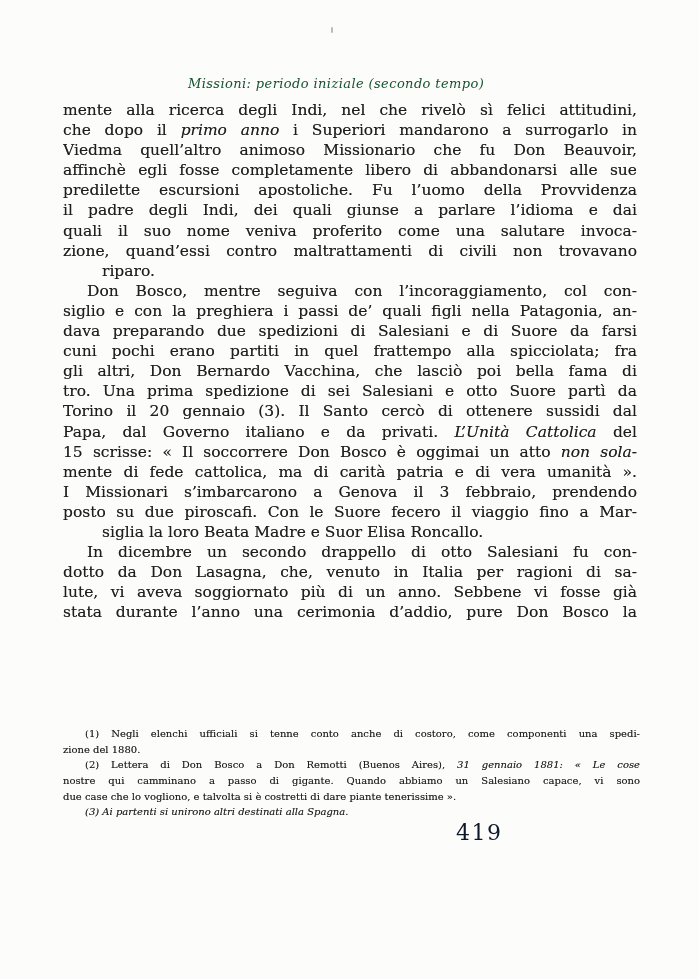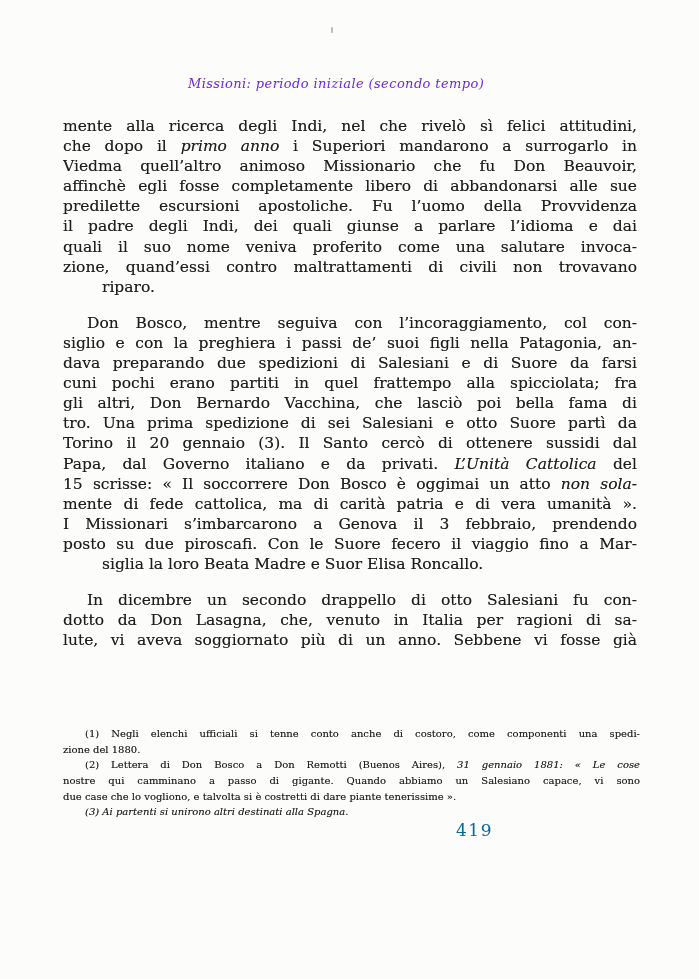--- a/index.html
+++ b/index.html
@@ -12,40 +12,40 @@
     color: #1e1e1e;
     overflow: hidden;
   }
   .running-head {
     position: absolute;
     top: 76px;
     left: 188px;
     font-style: italic;
     font-size: 13px;
     letter-spacing: 0.4px;
-    color: #6d28d9;
+    color: #14532d;
     white-space: nowrap;
   }
   .body-text {
     position: absolute;
-    top: 116px;
+    top: 100px;
     left: 63px;
     width: 574px;
     font-size: 15.5px;
     line-height: 20.1px;
     text-shadow: 0 0 0.4px rgba(25,25,25,0.55);
   }
   .line {
     text-align: justify;
     text-align-last: justify;
     height: 20.1px;
     overflow: hidden;
   }
   .line.last { text-align-last: left; margin-left: 39px; }
-  .line.ind { text-indent: 24px; margin-top: 16px; }
+  .line.ind { text-indent: 24px; }
   .it { font-style: italic; margin-top: 23px; }
   .footnotes {
     position: absolute;
     top: 726px;
     left: 63px;
     width: 577px;
     font-size: 10px;
     line-height: 15.7px;
     text-shadow: 0 0 0.3px rgba(25,25,25,0.5);
   }
@@ -54,23 +54,23 @@
     text-align-last: justify;
     height: 15.7px;
     overflow: hidden;
   }
   .fn-line.last { text-align-last: left; }
   .fn-line.ind { text-indent: 22px; }
   .page-number {
     position: absolute;
     top: 820px;
     left: 456px;
-    font-size: 17px;
+    font-size: 22px;
     letter-spacing: 1.5px;
-    color: #0369a1;
+    color: #0f172a;
   }
   .speck {
     position: absolute;
     left: 331px;
     top: 27px;
     width: 2px;
     height: 6px;
     background: #bcbcbc;
     border-radius: 1px;
   }
@@ -85,35 +85,36 @@
       <div class="line"><span>mente alla ricerca degli Indi, nel che rivelò sì felici attitudini,</span></div>
       <div class="line"><span>che dopo il </span><span class="it">primo anno</span><span> i Superiori mandarono a surrogarlo in</span></div>
       <div class="line"><span>Viedma quell’altro animoso Missionario che fu Don Beauvoir,</span></div>
       <div class="line"><span>affinchè egli fosse completamente libero di abbandonarsi alle sue</span></div>
       <div class="line"><span>predilette escursioni apostoliche. Fu l’uomo della Provvidenza</span></div>
       <div class="line"><span>il padre degli Indi, dei quali giunse a parlare l’idioma e dai</span></div>
       <div class="line"><span>quali il suo nome veniva proferito come una salutare invoca-</span></div>
       <div class="line"><span>zione, quand’essi contro maltrattamenti di civili non trovavano</span></div>
       <div class="line last"><span>riparo.</span></div>
       <div class="line ind"><span>Don Bosco, mentre seguiva con l’incoraggiamento, col con-</span></div>
-      <div class="line"><span>siglio e con la preghiera i passi de’ suoi figli nella Patagonia, an-</span></div>
+      <div class="line"><span>siglio e con la preghiera i passi de’ quali figli nella Patagonia, an-</span></div>
       <div class="line"><span>dava preparando due spedizioni di Salesiani e di Suore da farsi</span></div>
       <div class="line"><span>cuni pochi erano partiti in quel frattempo alla spicciolata; fra</span></div>
       <div class="line"><span>gli altri, Don Bernardo Vacchina, che lasciò poi bella fama di</span></div>
       <div class="line"><span>tro. Una prima spedizione di sei Salesiani e otto Suore partì da</span></div>
       <div class="line"><span>Torino il 20 gennaio (3). Il Santo cercò di ottenere sussidi dal</span></div>
       <div class="line"><span>Papa, dal Governo italiano e da privati. </span><span class="it">L’Unità Cattolica</span><span> del</span></div>
       <div class="line"><span>15 scrisse: « Il soccorrere Don Bosco è oggimai un atto </span><span class="it">non sola-</span></div>
       <div class="line"><span>mente di fede cattolica, ma di carità patria e di vera umanità ».</span></div>
       <div class="line"><span>I Missionari s’imbarcarono a Genova il 3 febbraio, prendendo</span></div>
       <div class="line"><span>posto su due piroscafi. Con le Suore fecero il viaggio fino a Mar-</span></div>
       <div class="line last"><span>siglia la loro Beata Madre e Suor Elisa Roncallo.</span></div>
       <div class="line ind"><span>In dicembre un secondo drappello di otto Salesiani fu con-</span></div>
       <div class="line"><span>dotto da Don Lasagna, che, venuto in Italia per ragioni di sa-</span></div>
       <div class="line"><span>lute, vi aveva soggiornato più di un anno. Sebbene vi fosse già</span></div>
+      <div class="line"><span>stata durante l’anno una cerimonia d’addio, pure Don Bosco la</span></div>
     </div>
   <div class="footnotes">
       <div class="fn-line ind"><span>(1) Negli elenchi ufficiali si tenne conto anche di costoro, come componenti una spedi-</span></div>
       <div class="fn-line last"><span>zione del 1880.</span></div>
       <div class="fn-line ind"><span>(2) Lettera di Don Bosco a Don Remotti (Buenos Aires), </span><span class="it">31 gennaio 1881: « Le cose</span></div>
       <div class="fn-line"><span>nostre qui camminano a passo di gigante. Quando abbiamo un Salesiano capace, vi sono</span></div>
       <div class="fn-line last"><span>due case che lo vogliono, e talvolta si è costretti di dare piante tenerissime ».</span></div>
       <div class="fn-line last ind"><span class="it">(3) Ai partenti si unirono altri destinati alla Spagna.</span></div>
     </div>
   <div class="page-number">419</div>

